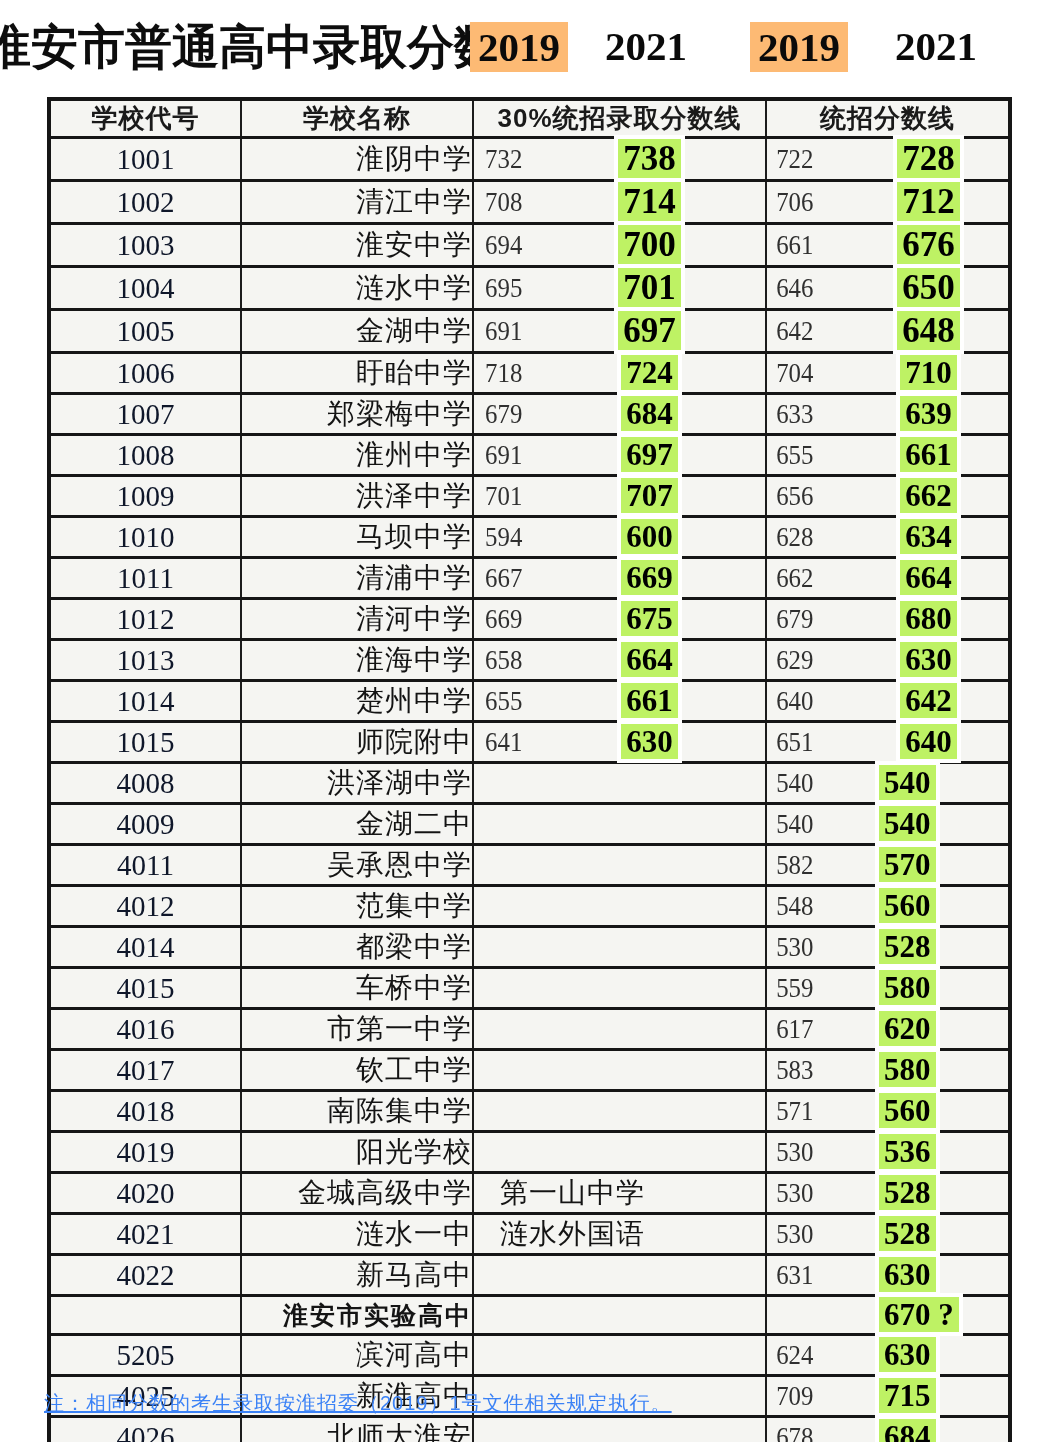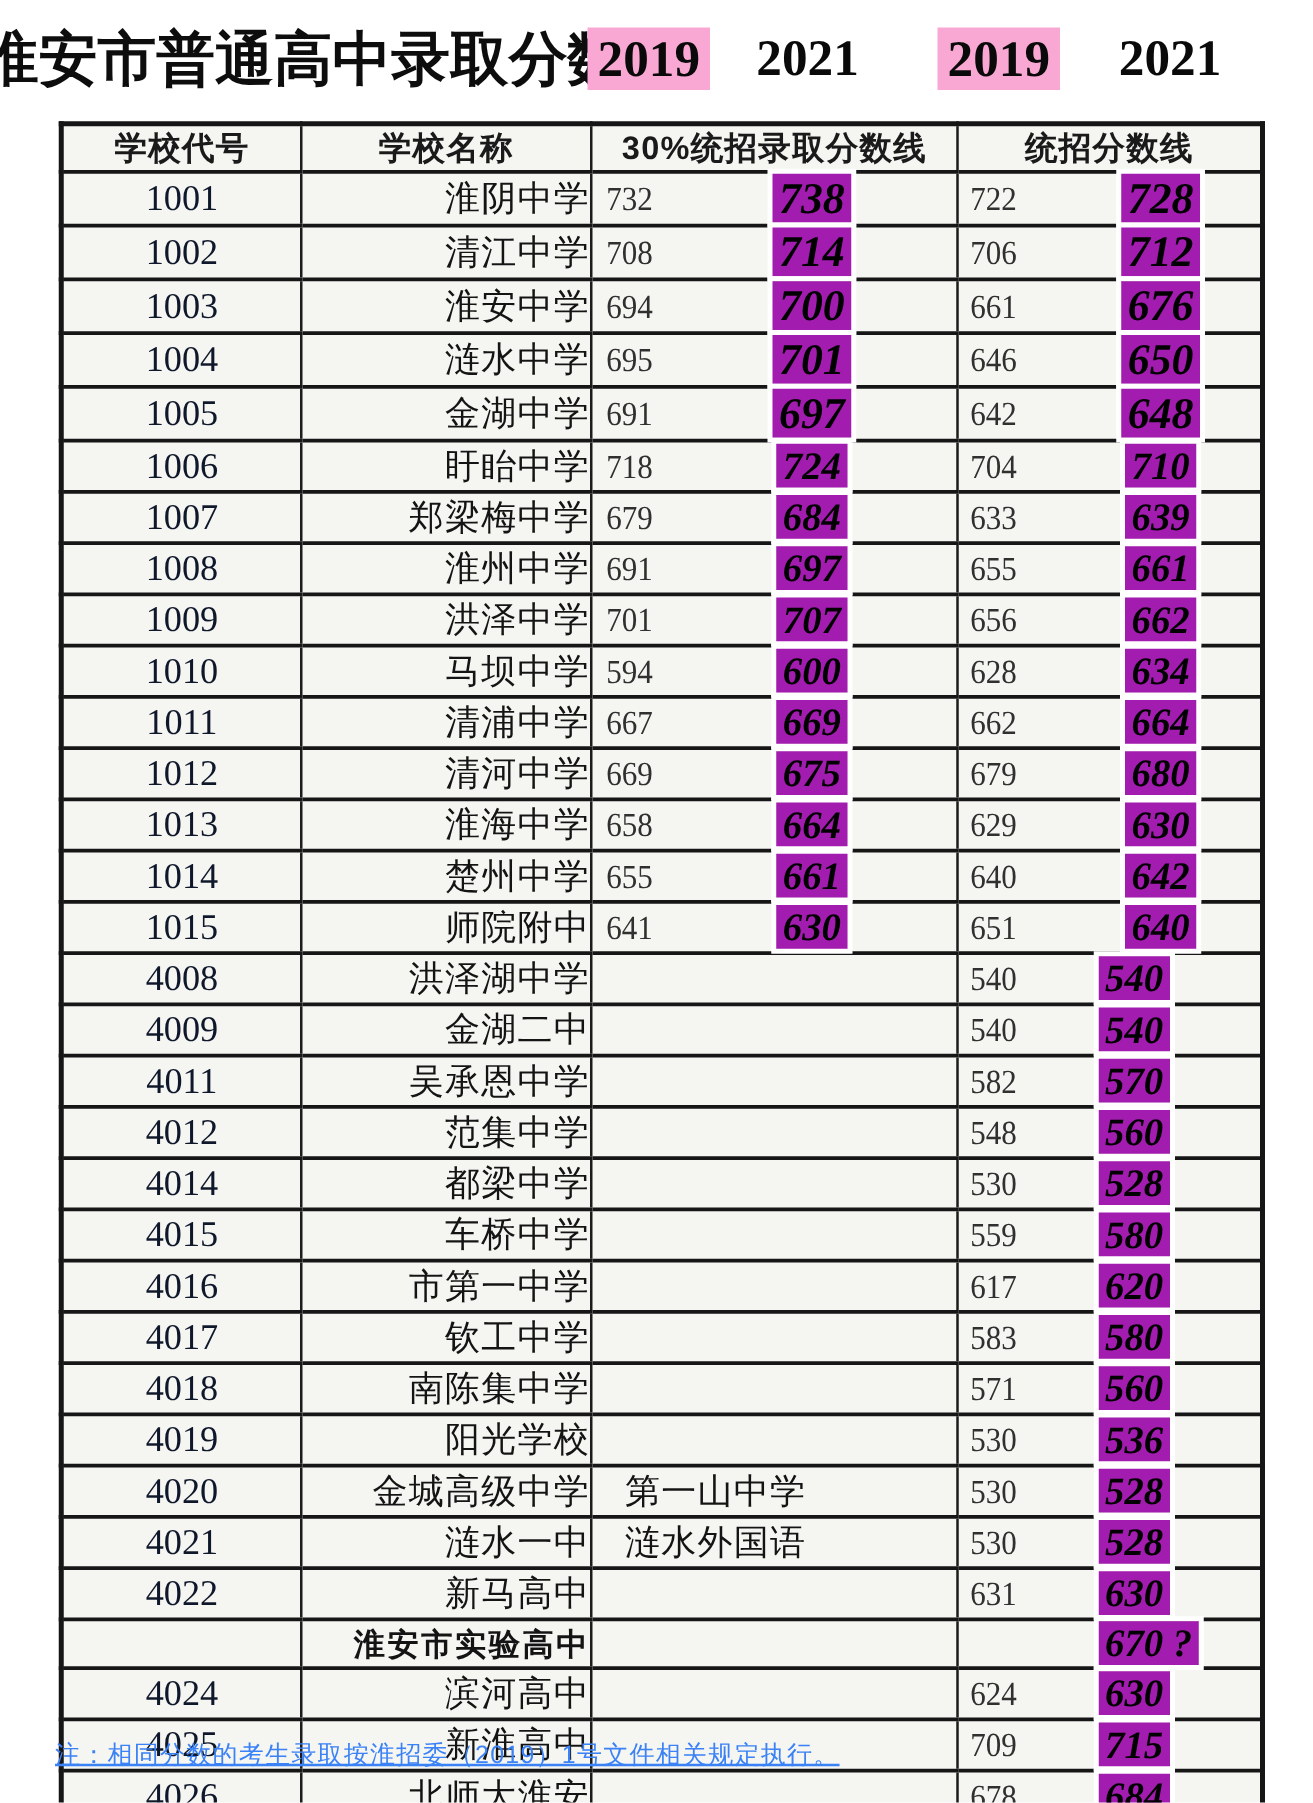--- a/index.html
+++ b/index.html
@@ -6,21 +6,21 @@
   html,body { width:1050px; height:1442px; background:#ffffff; overflow:hidden;
               font-family:"Liberation Sans", sans-serif; position:relative; }
 
   
   .titlebar { position:absolute; left:0; top:0; width:1050px; height:90px; }
   .t-cn { position:absolute; left:-16px; top:16px; white-space:nowrap;
           font-family:"Liberation Serif", serif; font-weight:bold;
           font-size:47px; color:#0d0d0d; letter-spacing:0px; }
   .t-num { position:absolute; top:22px; font-family:"Liberation Serif", serif;
            font-weight:bold; font-size:41px; color:#0a0a0a; }
-  .t-num.shaded { background:#f9a8d4; padding:1px 8px; }
+  .t-num.shaded { background:#fdba74; padding:1px 8px; }
   .t-y0 { left:470px; }
   .t-y1 { left:605px; }
   .t-y2 { left:750px; }
   .t-y3 { left:895px; }
 
   
   table.scores { position:absolute; left:47px; top:97px; width:961px;
                  border-collapse:collapse; table-layout:fixed;
                  border:4px solid #161616; }
   col.c-code { width:192px; } col.c-name { width:232px; }
@@ -41,23 +41,23 @@
 
   td.c3, td.c4 { font-family:"Liberation Serif", serif; }
   .cellflex { display:flex; align-items:center; height:100%; }
   span.old { font-size:27px; color:#303030; display:inline-block;
              padding-left:12px; width:104px; flex:none;
              transform:scaleX(.92); transform-origin:left center; }
   td.c4 span.old { width:96px; padding-left:10px; }
   span.alt { font-size:28px; color:#141414; font-family:"Liberation Sans",sans-serif;
              padding-left:26px; letter-spacing:1px; white-space:nowrap; }
   span.new { font-family:"Liberation Serif", serif; font-weight:bold;
-             font-size:31px; color:#000; background:#a21caf;
+             font-size:31px; color:#000; background:#bef264;
              box-shadow:0 0 0 4px #fff; position:relative; z-index:2;
-             padding:0 5px; white-space:nowrap;font-style:italic; }
+             padding:0 5px; white-space:nowrap; }
   td.c3 .newwrap { flex:1; text-align:center; padding-right:44px; }
   td.c4.wide .newwrap { flex:1; text-align:center; padding-right:14px; }
   td.c4.narrow .newwrap { flex:none; padding-left:16px; }
 
   
   tbody tr:nth-child(-n+5) span.new { font-size:35px; }
   
   tbody tr:nth-child(2n)   td.c3 span.new { transform:translateX(-12px); }
   tbody tr:nth-child(3n)   td.c3 span.new { transform:translateX(10px); }
   tbody tr:nth-child(2n)   td.c4 span.new { transform:translateX(9px); }
@@ -515,21 +515,21 @@
           <div class="cellflex"></div>
         </td>
         <td class="c4 narrow">
           <div class="cellflex">
             <span class="old"></span>
             <span class="newwrap"><span class="new">670 ?</span></span>
           </div>
         </td>
       </tr>
       <tr>
-        <td class="code">4024</td>
+        <td class="code">5205</td>
         <td class="name">滨河高中</td>
         <td class="c3">
           <div class="cellflex"></div>
         </td>
         <td class="c4 narrow">
           <div class="cellflex">
             <span class="old">624</span>
             <span class="newwrap"><span class="new">630</span></span>
           </div>
         </td>

